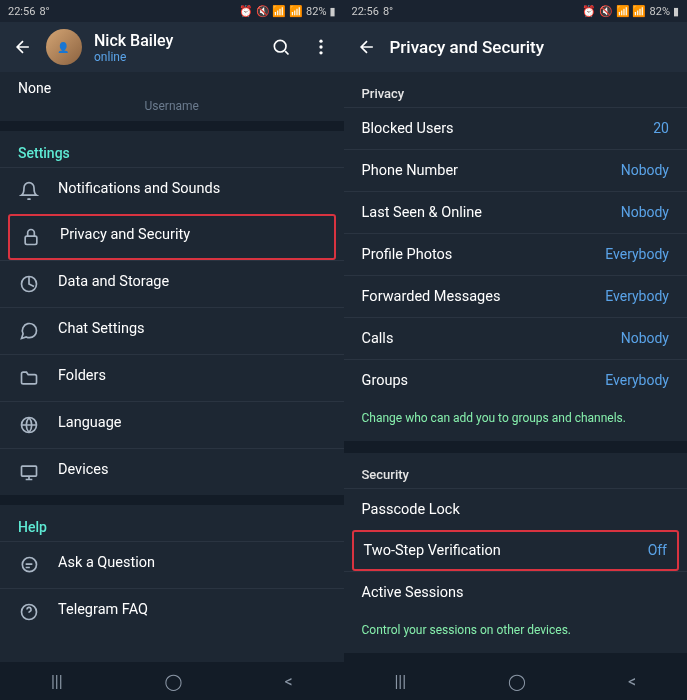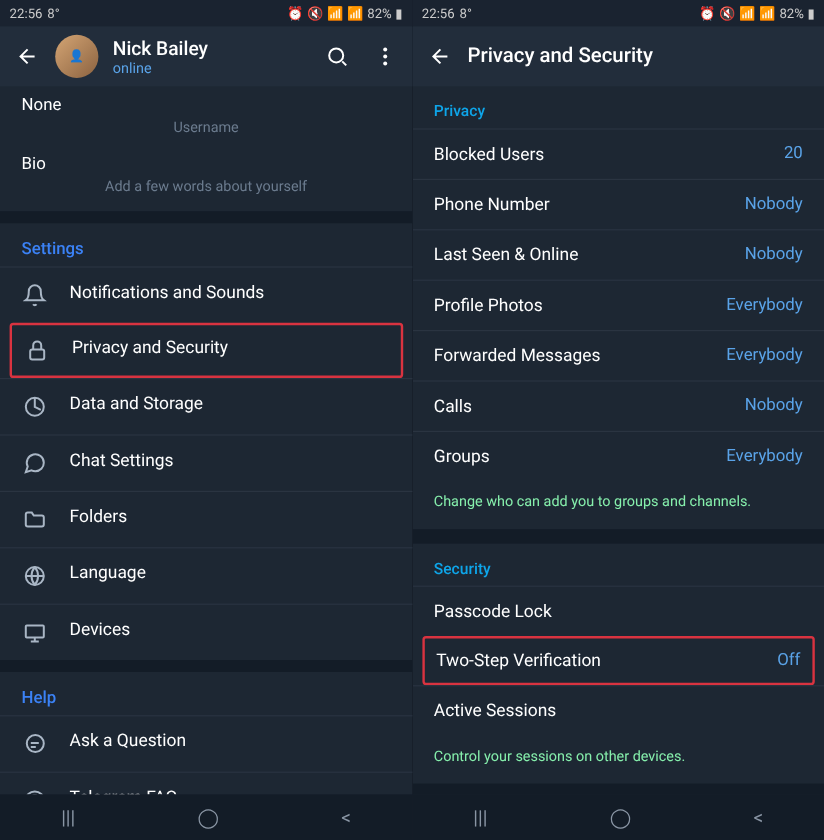--- a/index.html
+++ b/index.html
@@ -12,22 +12,22 @@
   .avatar { width: 36px; height: 36px; border-radius: 50%; background: linear-gradient(135deg,#d4a574,#8b6240); display:flex; align-items:center; justify-content:center; font-size:10px; color:#333; }
   .header-title { flex: 1; }
   .header-title .name { font-size: 16px; font-weight: 500; color: #fff; }
   .header-title .status { font-size: 12px; color: #5aa3e8; }
   .header-title .page { font-size: 17px; font-weight: 500; color: #fff; }
   .content { flex: 1; overflow-y: hidden; }
   .field-item { padding: 8px 18px; }
   .field-label { font-size: 14px; color: #fff; }
   .field-hint { font-size: 12px; color: #6b7b8e; margin-top: 3px; text-align: center; }
   .divider { height: 10px; background: #131c27; }
-  .section-title { font-size: 14px; color: #3b82f6; padding: 14px 18px 6px; font-weight: 500; }
-  .section-title.small { font-size: 13px; color: #0ea5e9; }
+  .section-title { font-size: 14px; color: #5eead4; padding: 14px 18px 6px; font-weight: 500; }
+  .section-title.small { font-size: 13px; color: #e5e5e5; }
   .list-item { display: flex; align-items: flex-start; padding: 12px 18px; border-top: 1px solid #2a3441; gap: 18px; }
   .list-item:first-of-type { border-top: none; }
   .list-item .label { flex: 1; font-size: 14.5px; color: #fff; }
   .list-item .value { font-size: 14px; color: #5aa3e8; }
   .icon-slot { width: 22px; height: 22px; display: flex; align-items: center; justify-content: center; color: #a9b6c5; }
   .highlight { border: 2px solid #d93340; border-radius: 3px; margin: 0 8px; padding: 10px 10px !important; }
   .hint-block { font-size: 12px; color: #86efac; padding: 10px 18px 16px; }
   .navbar { height: 38px; background: #131c27; display: flex; justify-content: space-around; align-items: center; color: #8a96a5; }
   .screen-b .divider { height: 12px; }
   svg { display: block; }
@@ -73,24 +73,20 @@
           <circle cx="12" cy="12" r="2"></circle>
           <circle cx="12" cy="19" r="2"></circle>
         </svg>
     </span>
   </div>
   <div class="content">
     <div class="field-item">
       <div class="field-label">None</div>
       <div class="field-hint">Username</div>
     </div>
-    <div class="field-item" style="padding-bottom:14px">
-      <div class="field-label">Bio</div>
-      <div class="field-hint">Add a few words about yourself</div>
-    </div>
     <div class="divider"></div>
     <div class="section-title">Settings</div>
 
     <div class="list-item">
       <span class="icon-slot">
           <svg width="20" height="20" viewBox="0 0 24 24" fill="none" stroke="currentColor" stroke-width="2">
             <path d="M18 8a6 6 0 0 0-12 0c0 7-3 9-3 9h18s-3-2-3-9M13.7 21a2 2 0 0 1-3.4 0"></path>
           </svg>
         </span>
       <span class="label">Notifications and Sounds</span>

